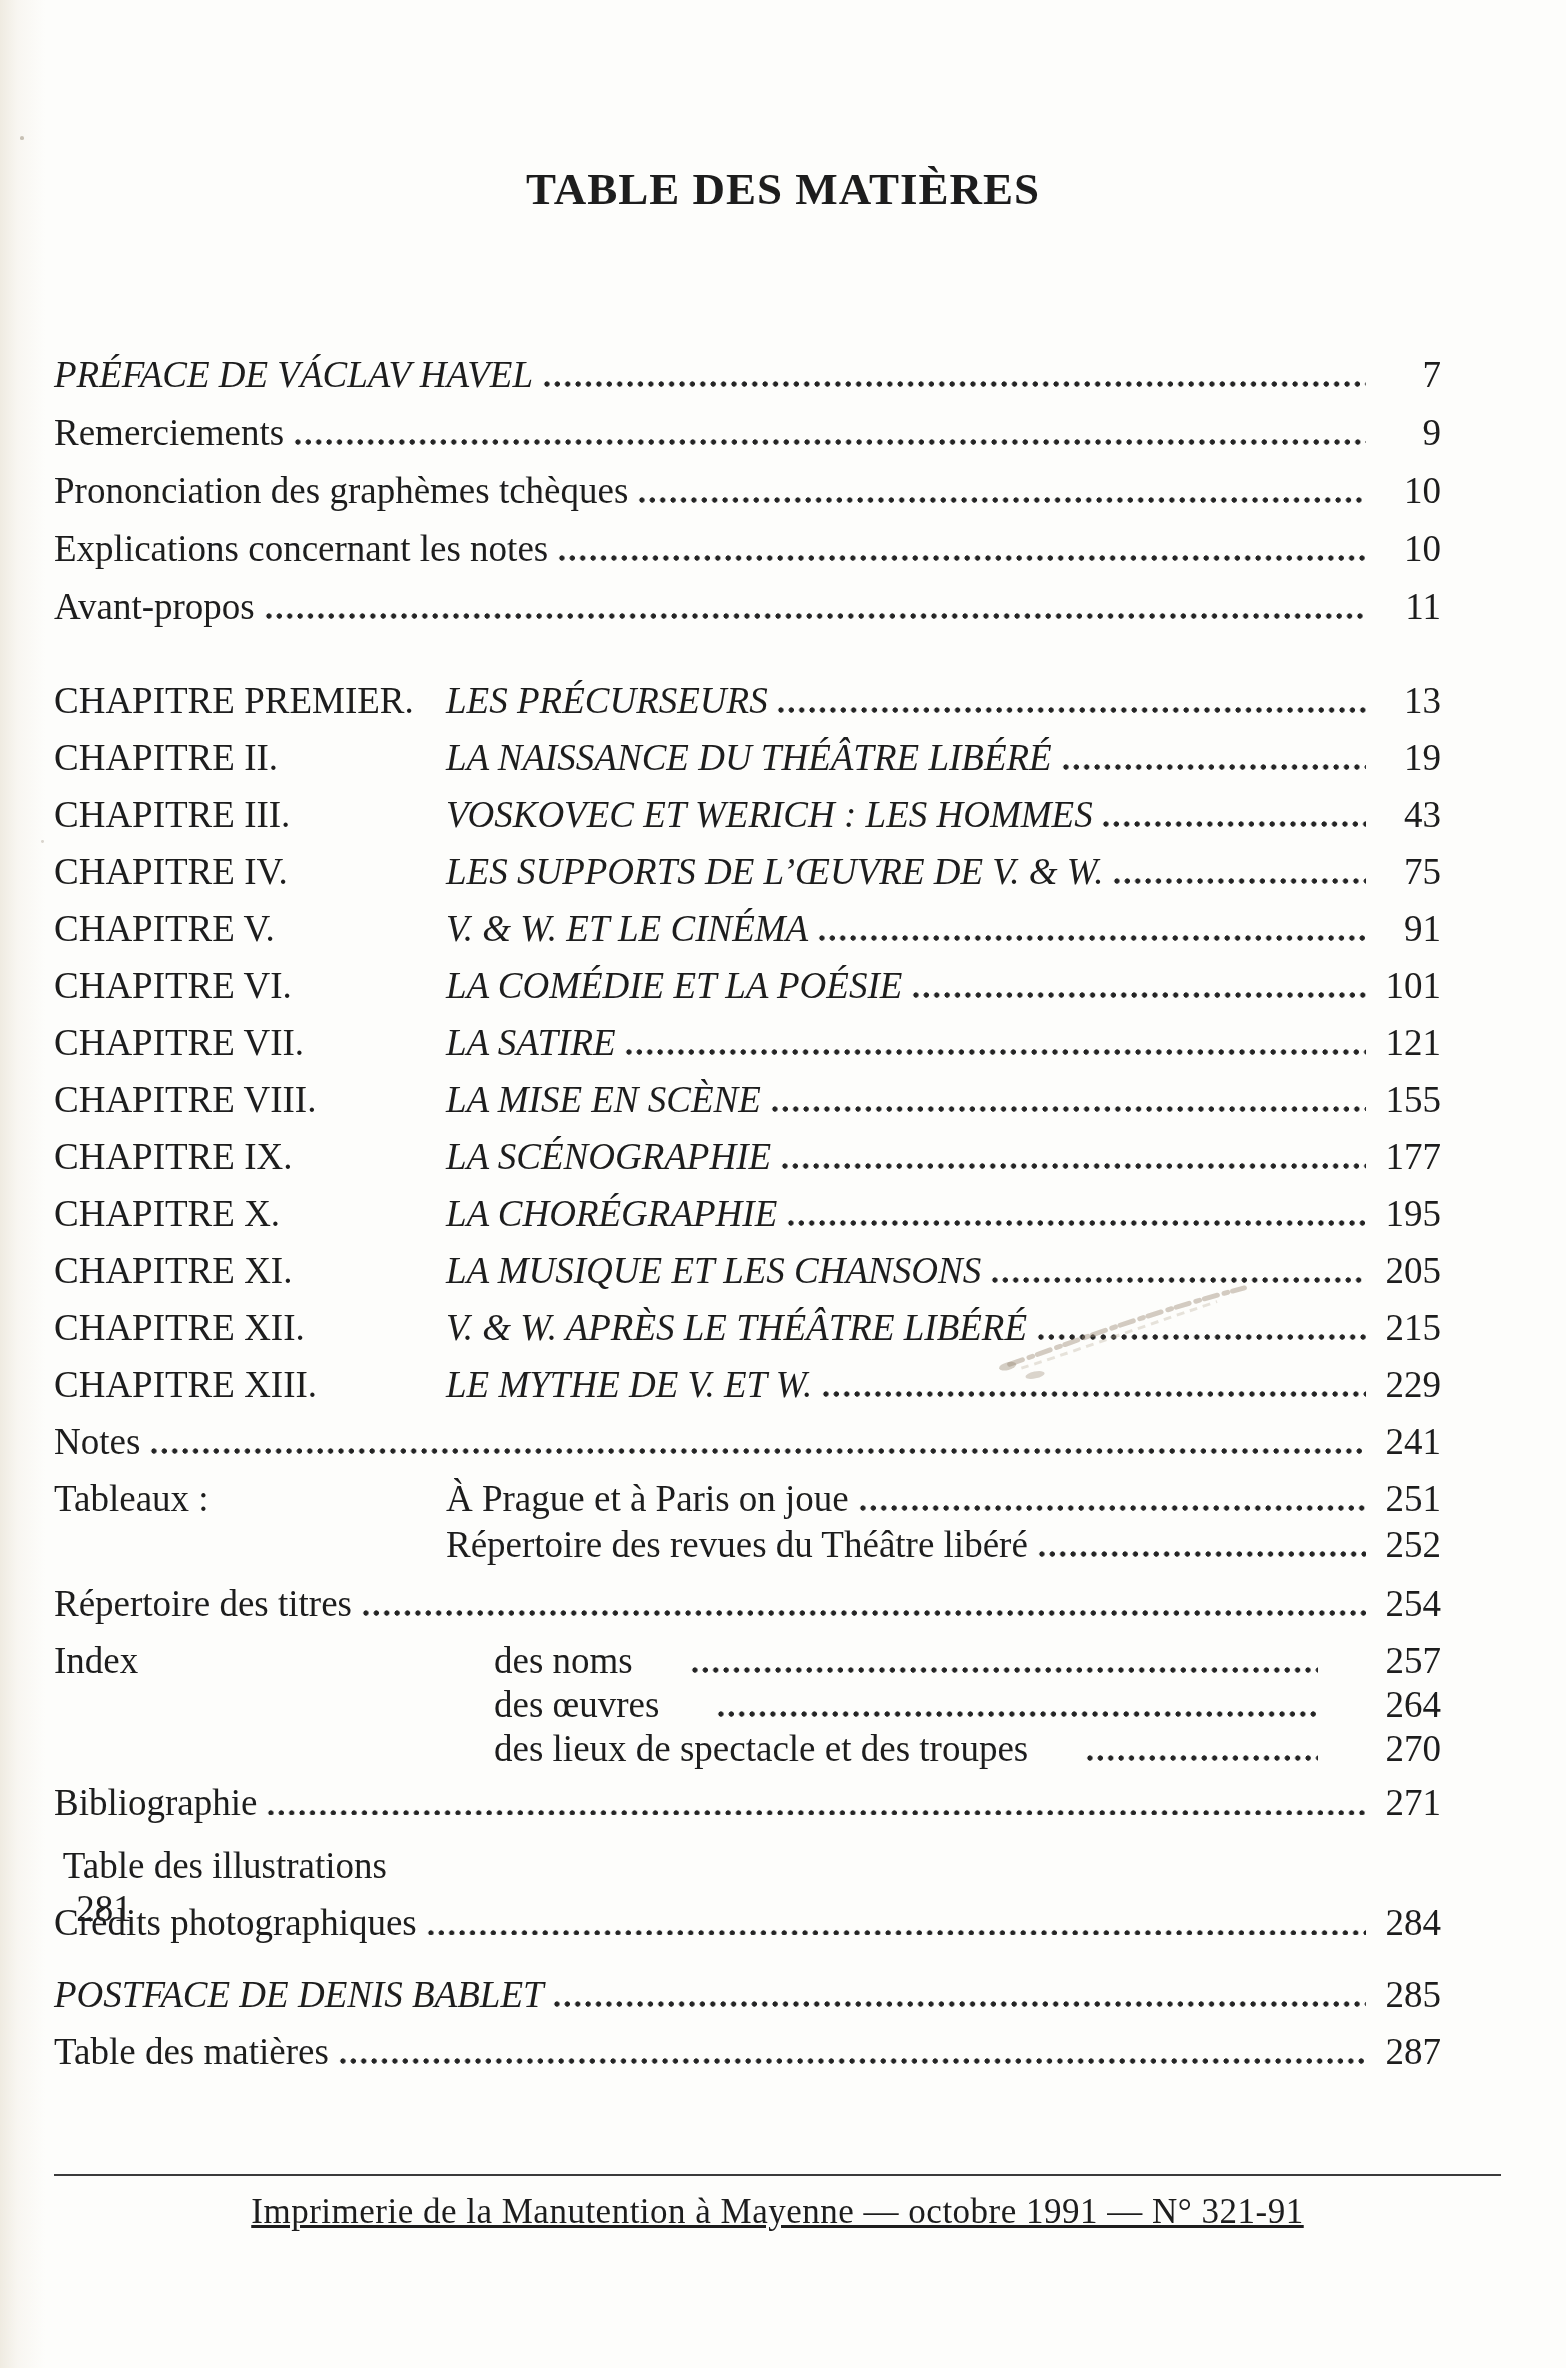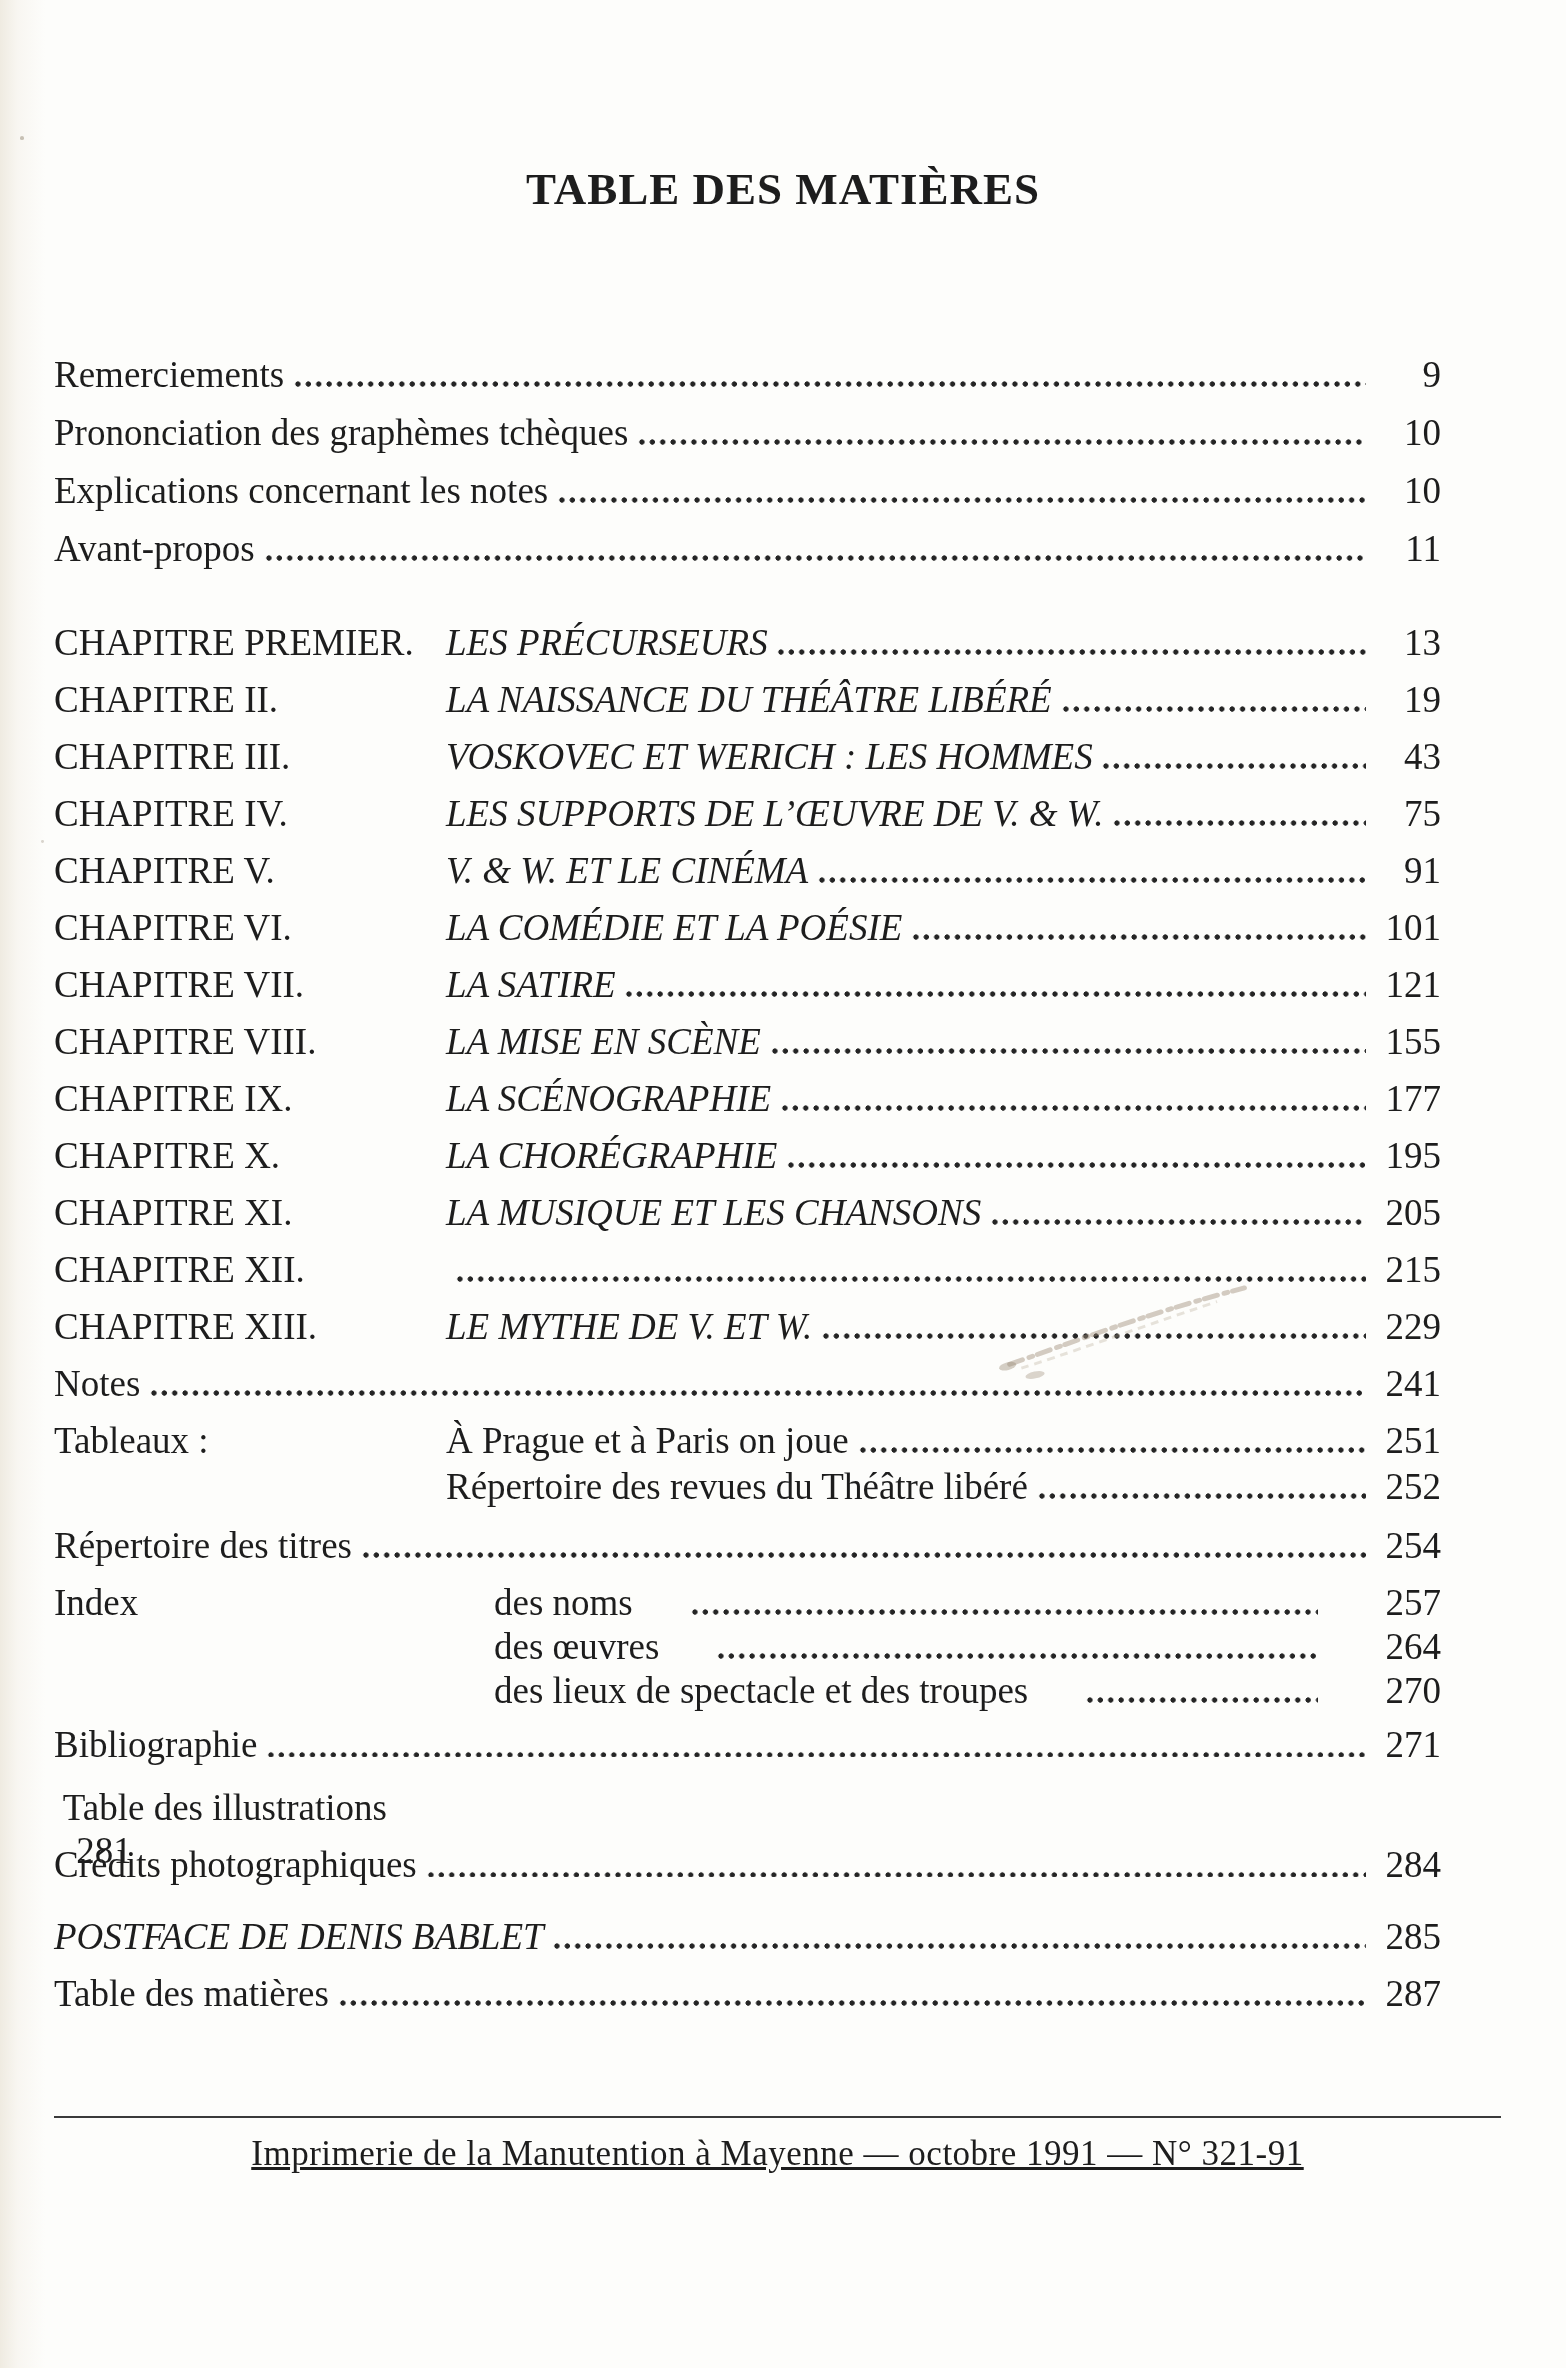--- a/index.html
+++ b/index.html
@@ -69,20 +69,25 @@
   <div class="edge-shade"></div>
   <div class="speck speck1"></div>
   <div class="speck speck2"></div>
 
   <h1 class="title">TABLE DES MATIÈRES</h1>
 
   <div class="toc">
 
     <div class="front">
       <div class="row h59">
+        <span class="lbl ital">PRÉFACE DE VÁCLAV HAVEL</span>
+        <span class="dots"></span>
+        <span class="page-num">7</span>
+      </div>
+      <div class="row h59">
         <span class="lbl">Remerciements</span>
         <span class="dots"></span>
         <span class="page-num">9</span>
       </div>
       <div class="row h59">
         <span class="lbl">Prononciation des graphèmes tchèques</span>
         <span class="dots"></span>
         <span class="page-num">10</span>
       </div>
       <div class="row h59">
@@ -159,20 +164,21 @@
         <span class="page-num">195</span>
       </div>
       <div class="row">
         <span class="chap-col">CHAPITRE XI.</span>
         <span class="chap-title">LA MUSIQUE ET LES CHANSONS</span>
         <span class="dots"></span>
         <span class="page-num">205</span>
       </div>
       <div class="row">
         <span class="chap-col">CHAPITRE XII.</span>
+        <span class="chap-title">V. &amp; W. APRÈS LE THÉÂTRE LIBÉRÉ</span>
         <span class="dots"></span>
         <span class="page-num">215</span>
       </div>
       <div class="row">
         <span class="chap-col">CHAPITRE XIII.</span>
         <span class="chap-title">LE MYTHE DE V. ET W.</span>
         <span class="dots"></span>
         <span class="page-num">229</span>
       </div>
 

